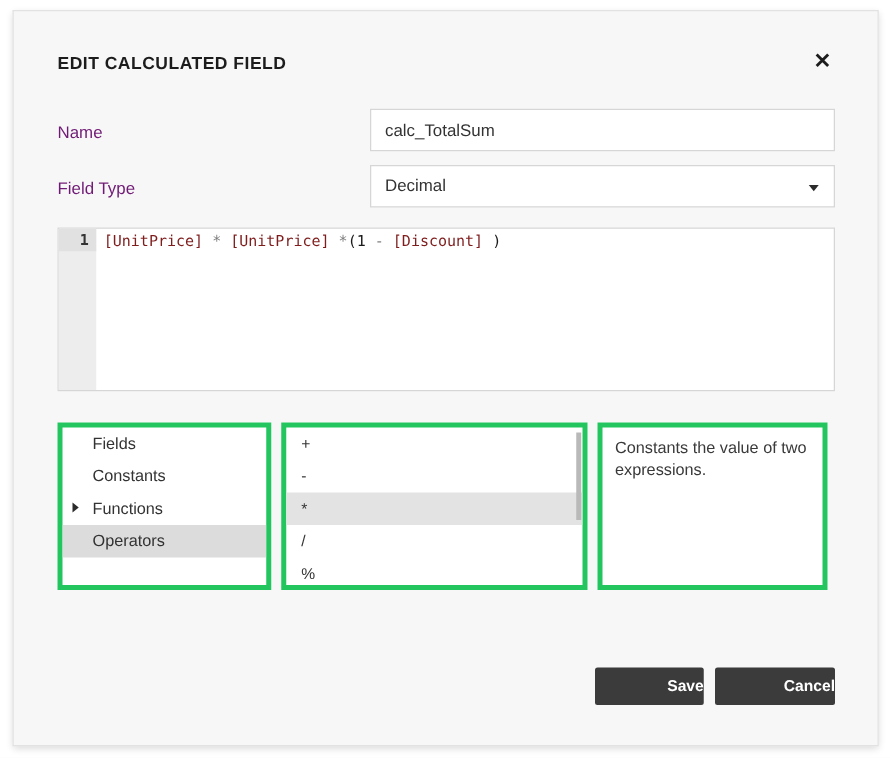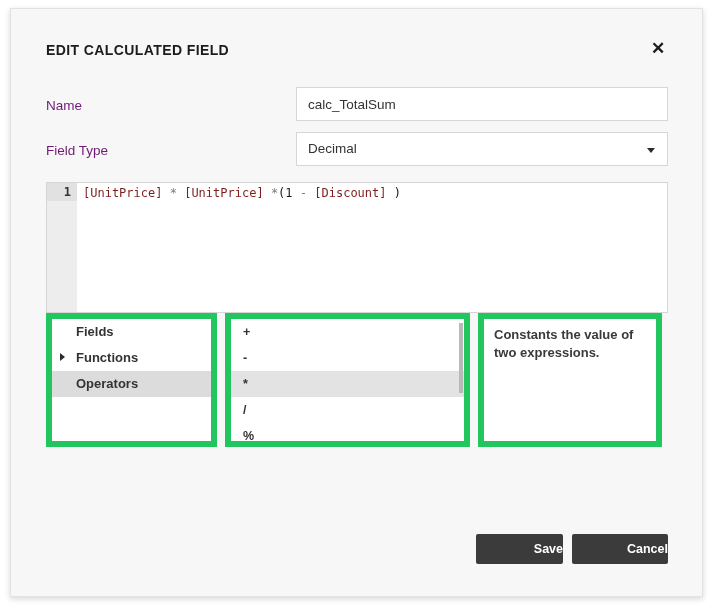--- a/index.html
+++ b/index.html
@@ -30,22 +30,22 @@
             background:#ededed; }
   .gutter-active { width:100%; height:18px; background:#e1e1e1; text-align:right;
                    padding-right:6px; font-family:"DejaVu Sans Mono", monospace;
                    font-size:12px; font-weight:bold; color:#333; line-height:18px; }
   .code-line { position:absolute; left:36px; top:2px; white-space:pre;
                font-family:"DejaVu Sans Mono", monospace; font-size:12px; line-height:16px; }
   .tok-field { color:#7f1d1d; }
   .tok-op    { color:#7b7b7b; }
   .tok-plain { color:#1a1a1a; }
   
-  .panel { position:absolute; top:304px; height:134px; background:#fff;
-           border:6px solid #22c55e; overflow:hidden;font-weight:bold; }
+  .panel { position:absolute; top:329px; height:134px; background:#fff;
+           border:4px solid #22c55e; overflow:hidden; }
   .panel-cats  { left:35px;  width:171px; }
   .panel-ops   { left:214px; width:245px; }
   .panel-desc  { left:467px; width:184px; padding:7px 10px; font-size:13px;
                  color:#3a3a3a; line-height:1.35; }
   .tree-item { position:relative; height:26px; line-height:26px; padding-left:24px;
                font-size:13px; color:#333; cursor:pointer; }
   .tree-item.selected { background:#dcdcdc; }
   .tree-arrow { position:absolute; left:8px; top:8px; width:0; height:0;
                 border-top:4px solid transparent; border-bottom:4px solid transparent;
                 border-left:5px solid #2b2b2b; }
@@ -84,20 +84,23 @@
       <div class="gutter-active">1</div>
     </div>
     <div class="code-line"><span class="tok-field">[UnitPrice]</span><span class="tok-op"> * </span><span class="tok-field">[UnitPrice]</span><span class="tok-op"> *</span><span class="tok-plain">(</span><span class="tok-plain">1</span><span class="tok-op"> - </span><span class="tok-field">[Discount]</span><span class="tok-plain"> )</span></div>
   </div>
 
   <div class="panel panel-cats">
     <div class="tree-item">
       <span>Fields</span>
     </div>
     <div class="tree-item">
+      <span>Constants</span>
+    </div>
+    <div class="tree-item">
       <span class="tree-arrow"></span>
       <span>Functions</span>
     </div>
     <div class="tree-item selected">
       <span>Operators</span>
     </div>
   </div>
 
   <div class="panel panel-ops">
     <div class="op-item">+</div>

